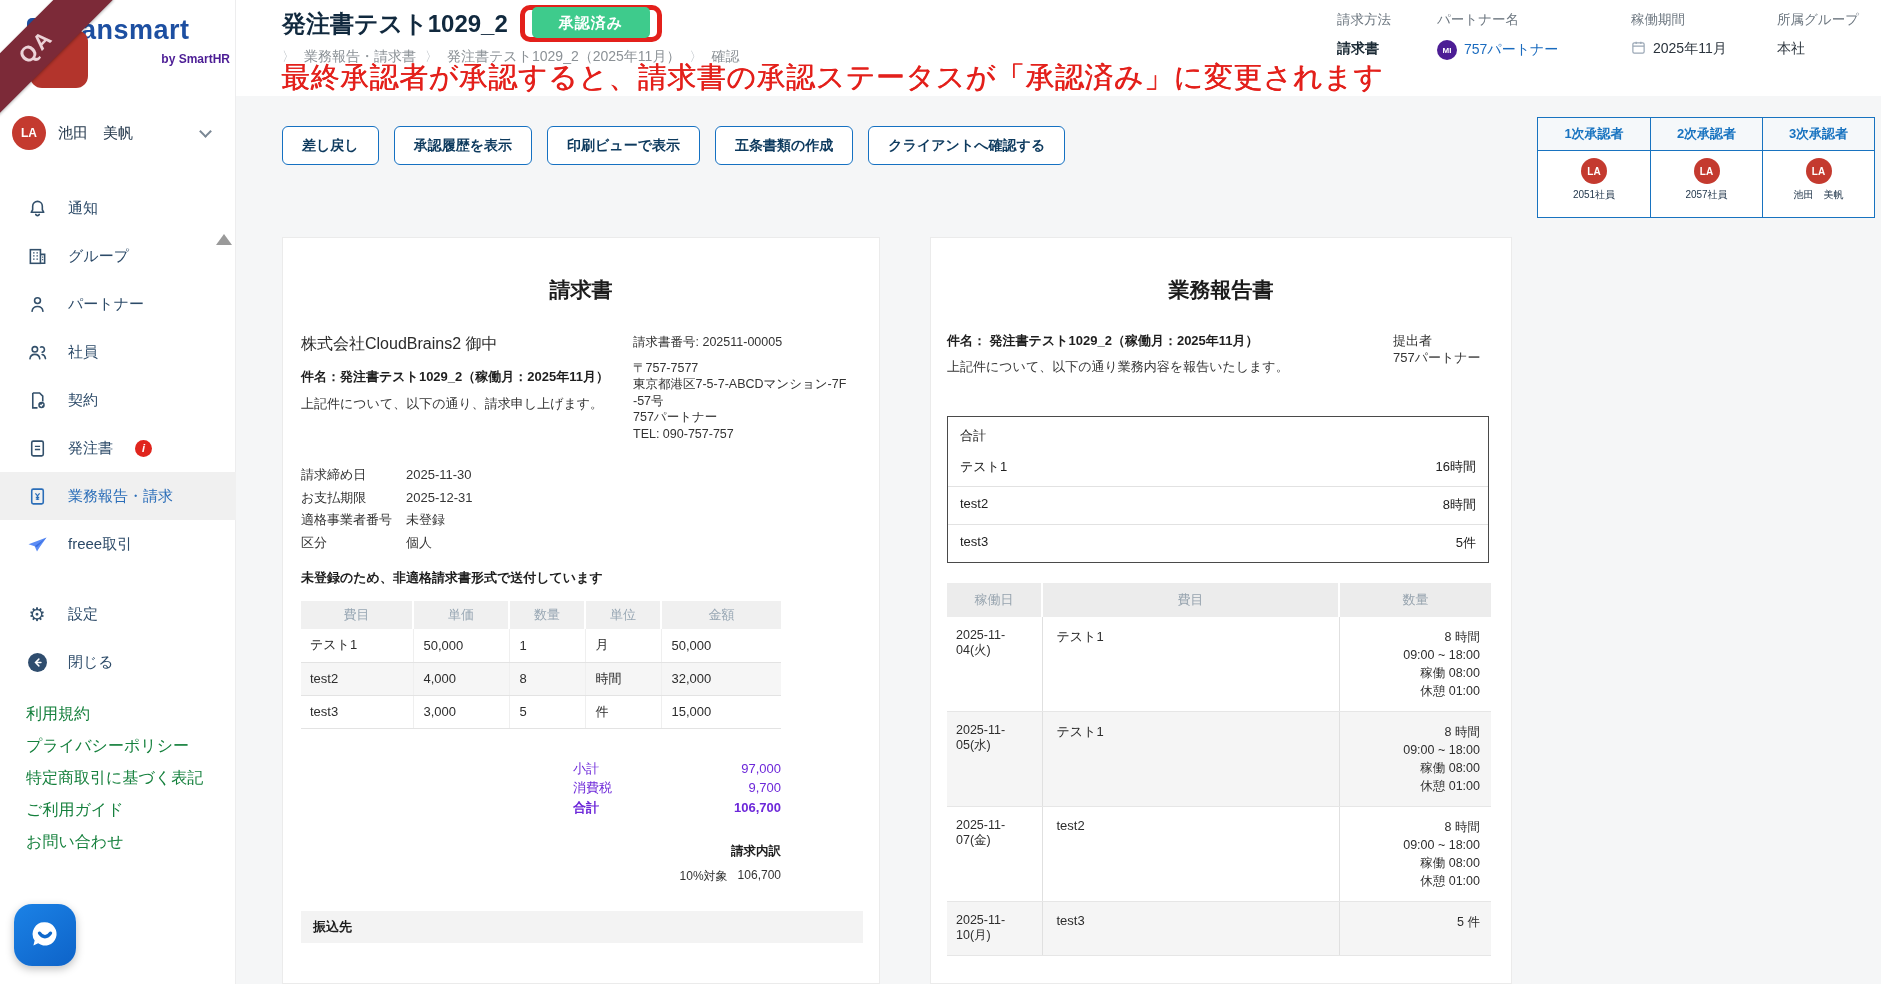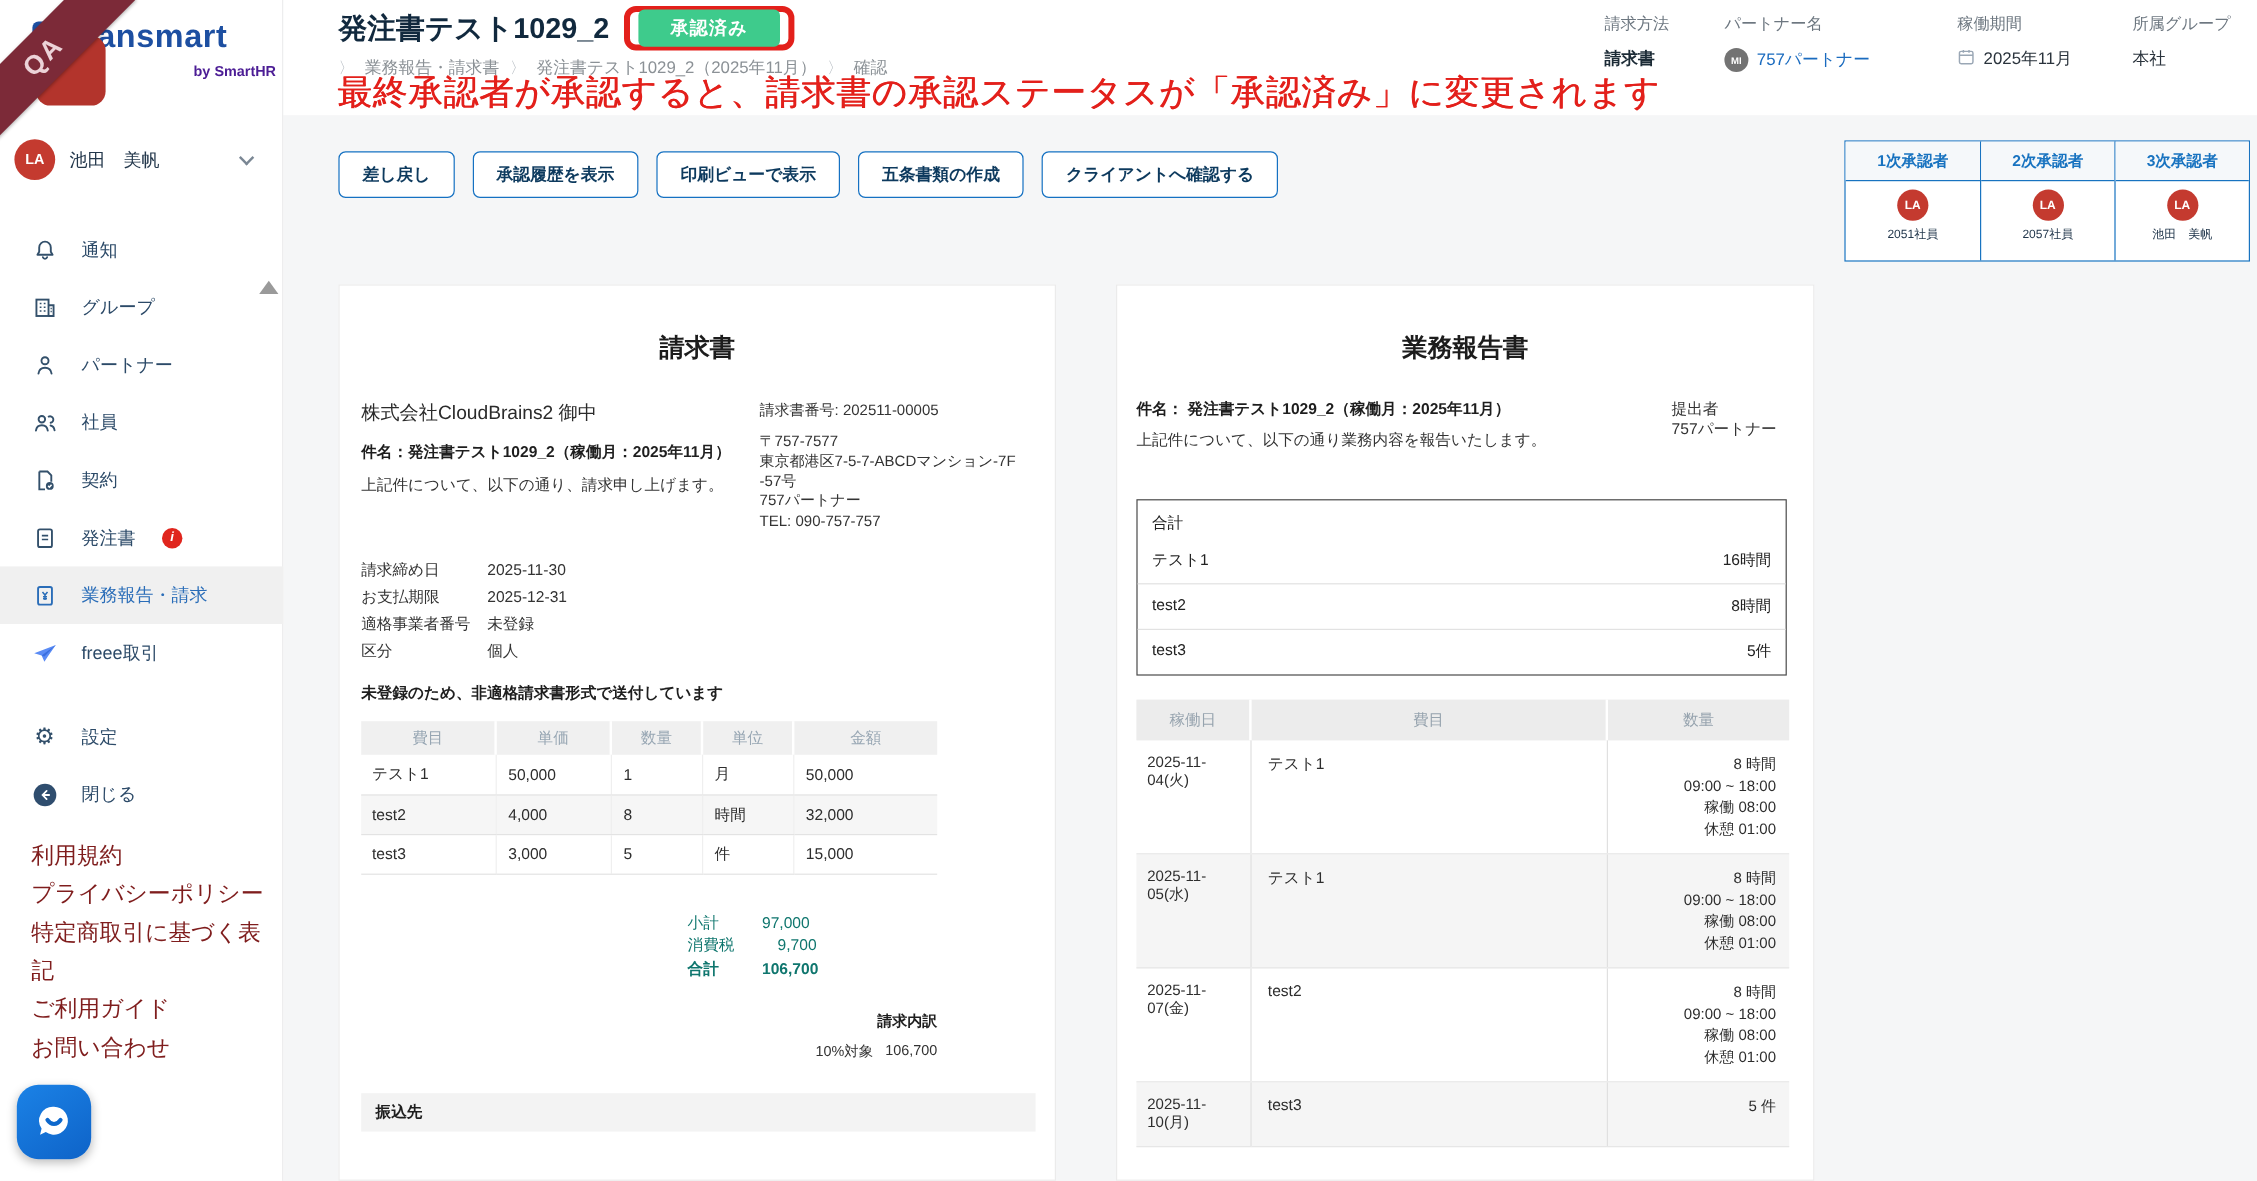--- a/index.html
+++ b/index.html
@@ -21,39 +21,39 @@
   .logo-row { position:absolute; left:24px; top:14px; display:flex; align-items:center; gap:8px; cursor:pointer; }
   .logo-name { font-size:27px; font-weight:bold; color:#1d4fa1; letter-spacing:.5px; }
   .logo-byline { position:absolute; left:60px; top:52px; width:170px; text-align:right;
     font-size:12px; font-weight:bold; color:#4c1d95; }
   .user-row { position:absolute; left:12px; top:110px; width:212px; height:46px; display:flex;
     align-items:center; gap:12px; cursor:pointer; }
   .avatar { border-radius:50%; background:#c43a2f; color:#fff; display:flex; align-items:center;
     justify-content:center; font-weight:bold; flex:0 0 auto; }
   .avatar.lg { width:34px; height:34px; font-size:12px; }
   .avatar.sm { width:26px; height:26px; font-size:10px; }
-  .avatar.xs { width:20px; height:20px; font-size:8px; background:#737373; }
+  .avatar.xs { width:20px; height:20px; font-size:8px; background:#4c1d95; }
   .user-name { font-size:15px; color:#24384c; }
   .chev { width:9px; height:9px; border-right:2px solid #7a8794; border-bottom:2px solid #7a8794;
     transform:rotate(45deg); margin-left:auto; margin-right:14px; margin-top:-4px; }
   .scroll-tri { position:absolute; left:216px; top:234px; width:0; height:0;
     border-left:8px solid transparent; border-right:8px solid transparent;
     border-bottom:11px solid #9a9a9a; cursor:pointer; z-index:21; }
   .nav { position:absolute; left:0; top:184px; width:236px; }
   .nav-item { height:48px; display:flex; align-items:center; gap:20px; padding-left:26px;
     font-size:15px; color:#2c4a68; cursor:pointer; }
   .nav-item .ico { width:22px; display:flex; justify-content:center; }
   .nav-item.active { background:#f0f0f0; color:#2a6db8; }
   .nav-badge { width:17px; height:17px; border-radius:50%; background:#e0251d; color:#fff;
     font-size:11px; font-weight:bold; display:flex; align-items:center; justify-content:center;
     font-style:italic; margin-left:2px; }
   .nav-bottom { position:absolute; left:0; top:590px; width:236px; }
   .gear-glyph { font-size:19px; color:#33506b; line-height:1; }
   .side-links { position:absolute; left:26px; top:698px; }
-  .side-link { font-size:19px; color:#7f1d1d; line-height:32px; cursor:pointer; }
+  .side-link { font-size:16px; color:#15803d; line-height:32px; cursor:pointer; }
   .chat-fab { position:absolute; left:14px; top:904px; width:62px; height:62px; border-radius:18px;
     background:linear-gradient(145deg,#1b82e6,#0e63c8); display:flex; align-items:center;
     justify-content:center; cursor:pointer; box-shadow:0 3px 8px rgba(0,0,0,.25); z-index:30; }
 
   
   .title-row { position:absolute; left:282px; top:5px; display:flex; align-items:center; z-index:5; }
   .page-title { font-size:24px; font-weight:bold; color:#11293e; }
   .anno-box { margin-left:12px; border:5px solid #e3201b; border-radius:10px; padding:4px 7px; background:#fff; }
   .status-badge { background:#3ecb8c; color:#fff; font-size:15px; font-weight:bold;
     padding:7px 27px; border-radius:5px; letter-spacing:1px; }
@@ -109,21 +109,21 @@
   table.items th { background:#f0f0f0; color:#97a6b3; font-weight:normal; font-size:13px; height:28px;
     border-left:2px solid #fff; }
   table.items th:first-child { border-left:none; }
   table.items td { font-size:13px; height:33px; border-bottom:1px solid #e3e3e3; border-left:1px solid #efefef;
     padding:0 10px; color:#2d2d2d; }
   table.items td:first-child { border-left:none; padding-left:9px; }
   table.items tr.alt td { background:#f6f6f6; }
   td.r, th.r { }
   .col-item{width:112px} .col-price{width:96px} .col-qty{width:76px} .col-unit{width:76px} .col-amt{width:120px}
   .inv-totals { width:208px; margin:30px 98px 0 auto; }
-  .tot-row { display:flex; font-size:13px; line-height:19.5px; color:#0f766e;gap:36px; }
+  .tot-row { display:flex; justify-content:space-between; font-size:13px; line-height:19.5px; color:#6d28d9;gap:36px; }
   .tot-row.bold { font-weight:bold; }
   .inv-breakdown { margin:26px 98px 0 auto; text-align:right; }
   .bd-title { font-size:12.5px; font-weight:bold; color:#1e1e1e; }
   .bd-row { margin-top:8px; font-size:12px; color:#333; display:flex; justify-content:flex-end; gap:10px; }
   .bank-band { margin:26px 16px 0 18px; background:#f3f3f3; padding:7px 12px; font-size:13px;
     font-weight:bold; color:#1e1e1e; }
 
   
   .rep-info { display:flex; padding:28px 20px 0 16px; }
   .rep-left { flex:1; }

